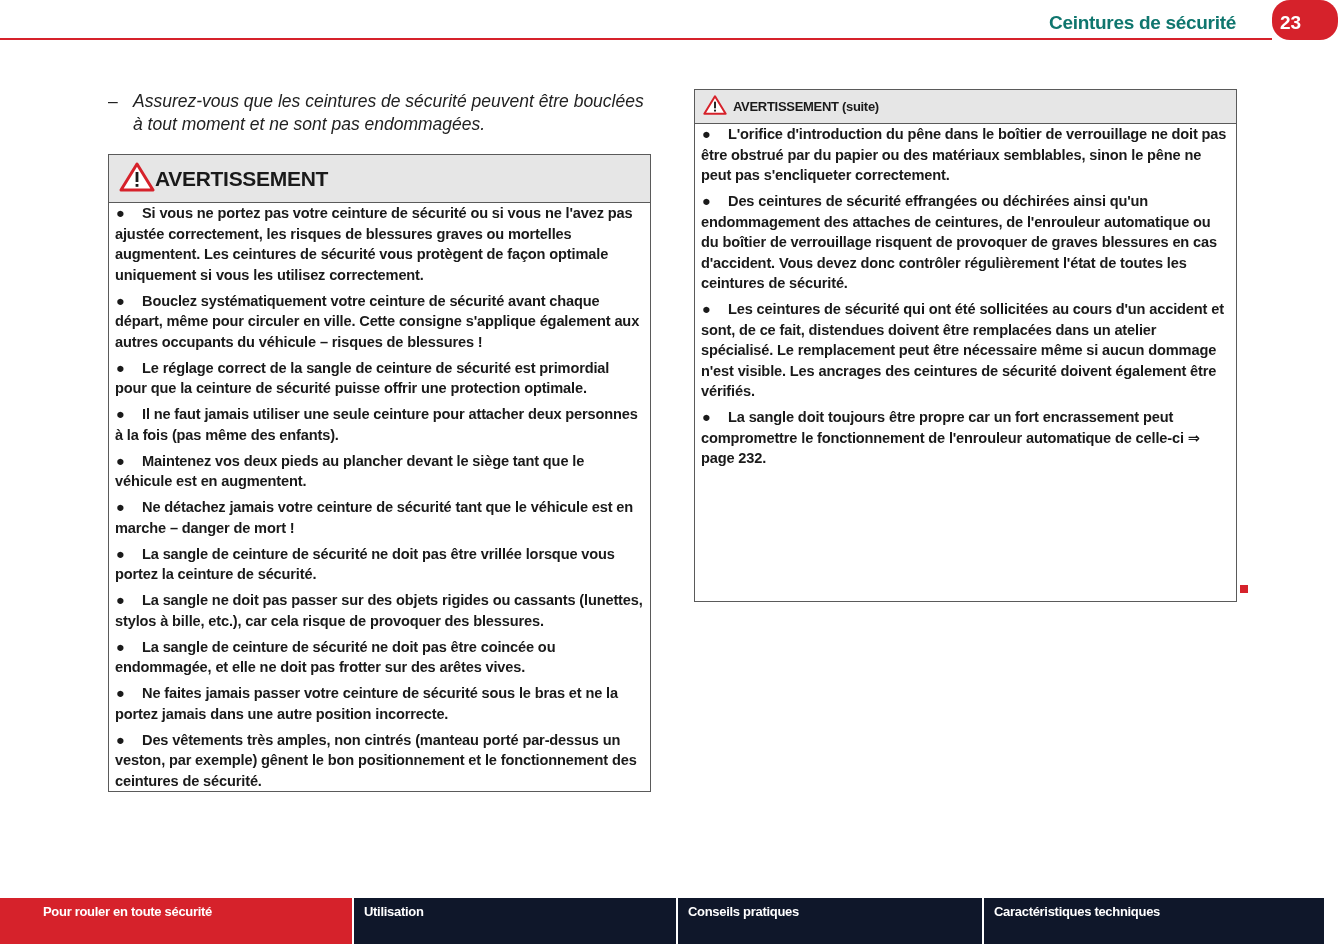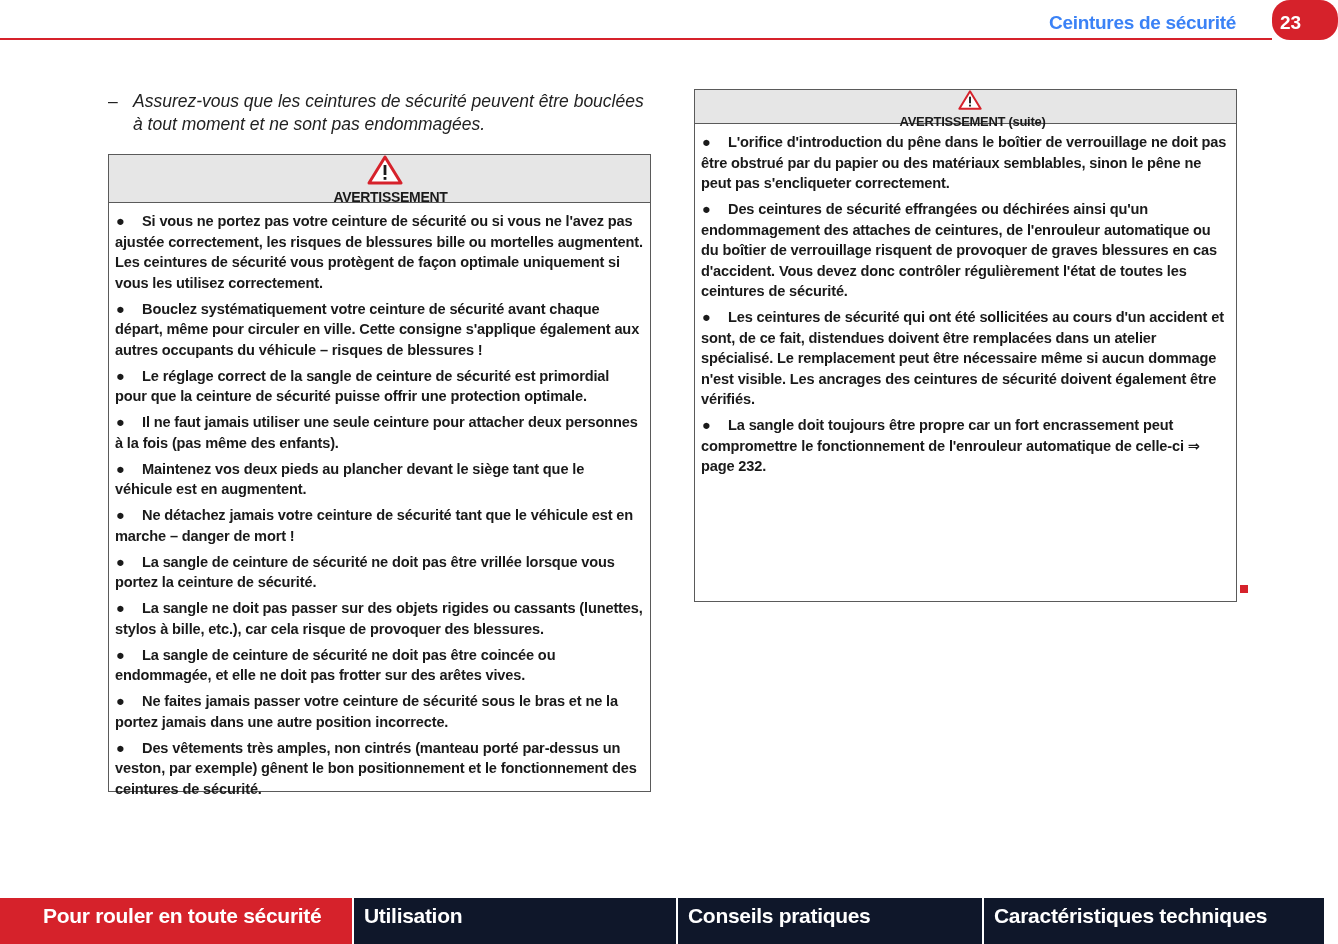--- a/index.html
+++ b/index.html
@@ -2,43 +2,43 @@
 <html><head>
   <meta charset="utf-8">
   <style>
     html, body { margin: 0; padding: 0; }
     body {
       width: 1338px; height: 944px; position: relative; overflow: hidden;
       background: #ffffff; color: #1a1a1a;
       font-family: "Liberation Sans", "DejaVu Sans", sans-serif;
     }
     .header-line { position: absolute; left: 0; top: 38px; width: 1272px; height: 2px; background: #d6222b; }
-    .header-title { position: absolute; right: 102px; top: 12px; font-size: 19px; font-weight: bold; color: #3b82f6; letter-spacing: -0.3px; }
+    .header-title { position: absolute; right: 102px; top: 12px; font-size: 19px; font-weight: bold; color: #0f766e; letter-spacing: -0.3px; }
     .page-num { position: absolute; left: 1272px; top: 0; width: 66px; height: 40px; background: #d6222b; color: #fff; font-weight: bold; font-size: 19px; display: flex; align-items: flex-start; padding-top: 12px; box-sizing: border-box; padding-left: 8px; border-radius: 18px; }
 
     .intro { position: absolute; left: 108px; top: 90px; width: 540px; font-size: 17.5px; line-height: 23px; color: #222; }
     .intro .dash { position: absolute; left: 0; top: 0; }
     .intro .text { margin-left: 25px; display: block; font-style: italic; }
 
     .warn-box { position: absolute; border: 1px solid #5a5a5a; background: #fff; box-sizing: border-box; }
     .warn-box.left { left: 108px; top: 154px; width: 543px; height: 638px; }
     .warn-box.right { left: 694px; top: 89px; width: 543px; height: 513px; }
-    .warn-head { background: #e6e6e6; border-bottom: 1px solid #5a5a5a; display: flex; align-items: center; box-sizing: border-box; flex-direction: column; }
+    .warn-head { background: #e6e6e6; border-bottom: 1px solid #5a5a5a; display: flex; align-items: center; box-sizing: border-box; }
     .warn-box.left .warn-head { height: 48px; padding-left: 10px; }
     .warn-box.right .warn-head { height: 34px; padding-left: 8px; }
     .warn-title { font-weight: bold; color: #1a1a1a; letter-spacing: -0.3px; }
-    .warn-box.left .warn-title { font-size: 14px; margin-left: 12px; }
+    .warn-box.left .warn-title { font-size: 21px; margin-left: 0; }
     .warn-box.right .warn-title { font-size: 13px; margin-left: 6px; }
-    .warn-body { padding: 8px 6px 0 6px; }
+    .warn-body { padding: 0 6px 0 6px; }
     .item { font-size: 14.6px; line-height: 20.5px; font-weight: bold; color: #1a1a1a; margin-bottom: 5.5px; letter-spacing: -0.15px; }
     .bullet { display: inline-block; width: 26px; padding-left: 1px; }
     .end-mark { position: absolute; left: 1240px; top: 585px; width: 8px; height: 8px; background: #d6222b; }
 
     .footer { position: absolute; left: 0; top: 898px; width: 1338px; height: 46px; display: flex; }
-    .tab { height: 46px; box-sizing: border-box; color: #fff; font-weight: bold; font-size: 21px; padding-top: 6px; letter-spacing: -0.3px; }
+    .tab { height: 46px; box-sizing: border-box; color: #fff; font-weight: bold; font-size: 13px; padding-top: 6px; letter-spacing: -0.3px; }
     .tab.active { background: #d6222b; width: 352px; padding-left: 43px; }
     .tab.inactive { background: #0f172a; }
     .tab.t2 { width: 322px; margin-left: 2px; padding-left: 10px; }
     .tab.t3 { width: 304px; margin-left: 2px; padding-left: 10px; }
     .tab.t4 { width: 340px; margin-left: 2px; padding-left: 10px; }
   </style>
 </head>
 <body>
 
 <div class="header-title">Ceintures de sécurité</div>
@@ -55,21 +55,21 @@
     <span>
       <svg width="36" height="30" viewBox="0 0 36 30">
         <path d="M18 2 L34 28 L2 28 Z" fill="#fff" stroke="#d6222b" stroke-width="3" stroke-linejoin="round"></path>
         <rect x="16.6" y="10" width="2.8" height="10" fill="#1a1a1a"></rect>
         <rect x="16.6" y="22" width="2.8" height="2.8" fill="#1a1a1a"></rect>
       </svg>
     </span>
     <span class="warn-title">AVERTISSEMENT</span>
   </div>
   <div class="warn-body">
-    <div class="item"><span class="bullet">●</span><span>Si vous ne portez pas votre ceinture de sécurité ou si vous ne l'avez pas ajustée correctement, les risques de blessures bille ou mortelles augmentent. Les ceintures de sécurité vous protègent de façon optimale uniquement si vous les utilisez correctement.</span></div>
+    <div class="item"><span class="bullet">●</span><span>Si vous ne portez pas votre ceinture de sécurité ou si vous ne l'avez pas ajustée correctement, les risques de blessures graves ou mortelles augmentent. Les ceintures de sécurité vous protègent de façon optimale uniquement si vous les utilisez correctement.</span></div>
     <div class="item"><span class="bullet">●</span><span>Bouclez systématiquement votre ceinture de sécurité avant chaque départ, même pour circuler en ville. Cette consigne s'applique également aux autres occupants du véhicule – risques de blessures !</span></div>
     <div class="item"><span class="bullet">●</span><span>Le réglage correct de la sangle de ceinture de sécurité est primordial pour que la ceinture de sécurité puisse offrir une protection optimale.</span></div>
     <div class="item"><span class="bullet">●</span><span>Il ne faut jamais utiliser une seule ceinture pour attacher deux personnes à la fois (pas même des enfants).</span></div>
     <div class="item"><span class="bullet">●</span><span>Maintenez vos deux pieds au plancher devant le siège tant que le véhicule est en augmentent.</span></div>
     <div class="item"><span class="bullet">●</span><span>Ne détachez jamais votre ceinture de sécurité tant que le véhicule est en marche – danger de mort !</span></div>
     <div class="item"><span class="bullet">●</span><span>La sangle de ceinture de sécurité ne doit pas être vrillée lorsque vous portez la ceinture de sécurité.</span></div>
     <div class="item"><span class="bullet">●</span><span>La sangle ne doit pas passer sur des objets rigides ou cassants (lunettes, stylos à bille, etc.), car cela risque de provoquer des blessures.</span></div>
     <div class="item"><span class="bullet">●</span><span>La sangle de ceinture de sécurité ne doit pas être coincée ou endommagée, et elle ne doit pas frotter sur des arêtes vives.</span></div>
     <div class="item"><span class="bullet">●</span><span>Ne faites jamais passer votre ceinture de sécurité sous le bras et ne la portez jamais dans une autre position incorrecte.</span></div>
     <div class="item"><span class="bullet">●</span><span>Des vêtements très amples, non cintrés (manteau porté par-dessus un veston, par exemple) gênent le bon positionnement et le fonctionnement des ceintures de sécurité.</span></div>

